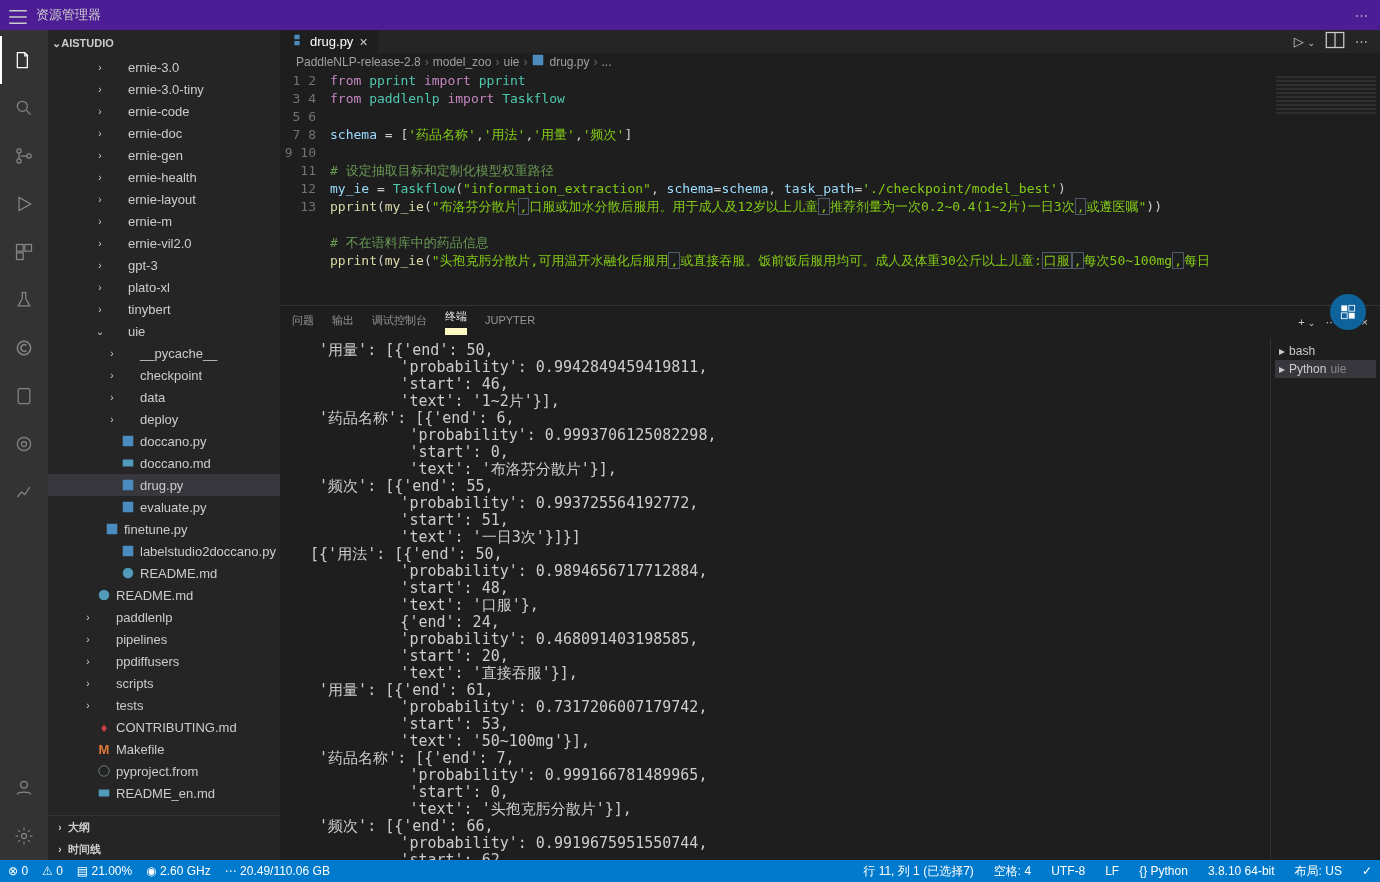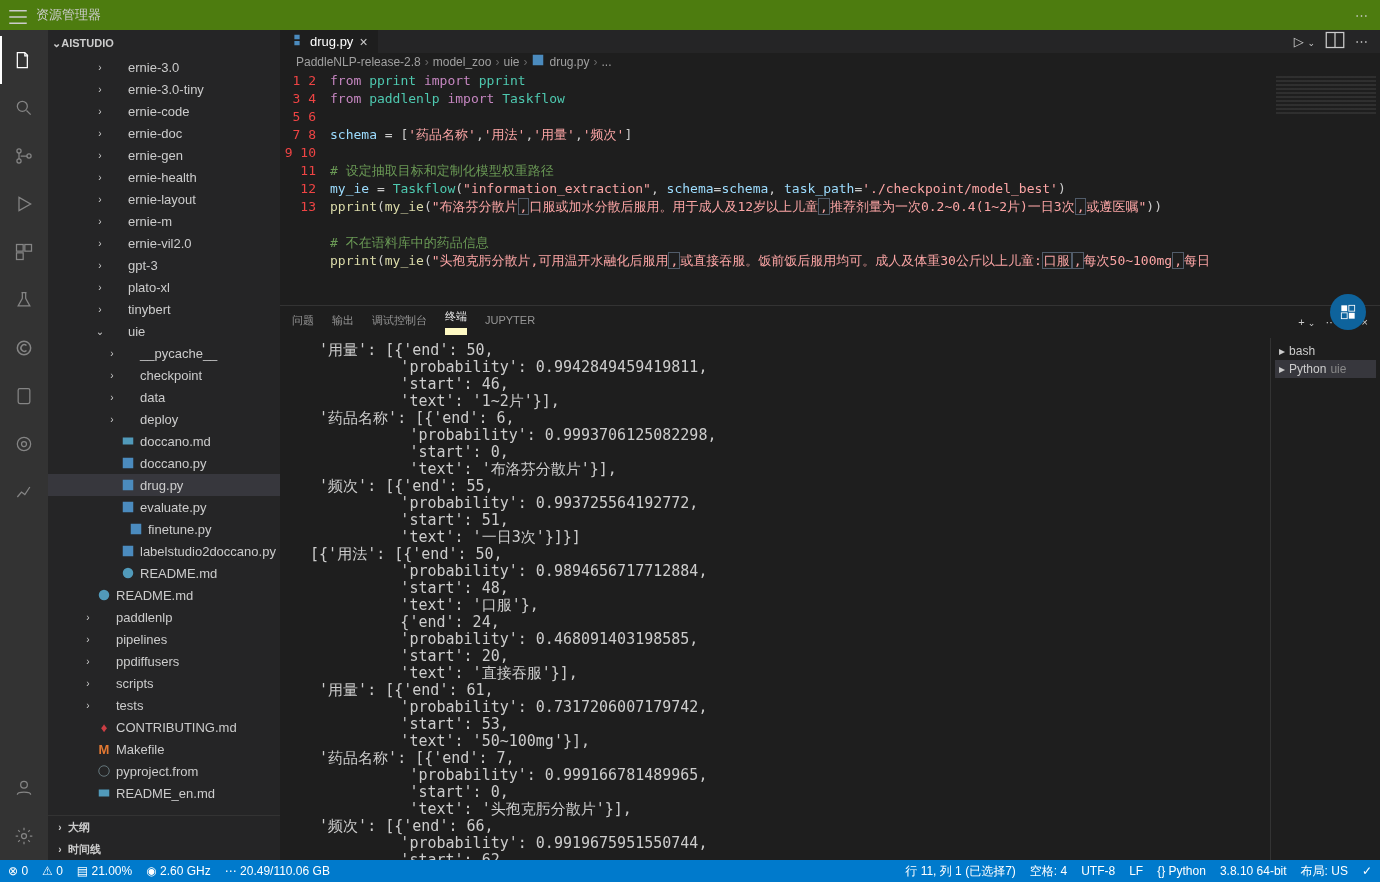--- a/index.html
+++ b/index.html
@@ -1,17 +1,17 @@
 <!DOCTYPE html>
 <html><head>
 <meta charset="utf-8">
 <style>
 * { box-sizing: border-box; margin: 0; padding: 0; }
 body { font-family: "Segoe UI", -apple-system, sans-serif; background: #1e1e1e; color: #cccccc; font-size: 13px; overflow: hidden; width: 1380px; height: 882px; display: flex; flex-direction: column; }
-.titlebar { height: 30px; background: #4d7c0f; display: flex; align-items: center; padding: 0 8px; }
+.titlebar { height: 30px; background: #4c1d95; display: flex; align-items: center; padding: 0 8px; }
 .titlebar .menu-icon { width: 16px; height: 16px; margin-right: 12px; cursor: pointer; }
 .titlebar .title { flex: 1; color: #cccccc; font-size: 13px; }
 .titlebar .dots { color: #cccccc; cursor: pointer; padding: 0 4px; }
 .main { flex: 1; display: flex; overflow: hidden; }
 .activity-bar { width: 48px; background: #333333; display: flex; flex-direction: column; align-items: center; padding-top: 6px; }
 .activity-bar .ab-item { width: 48px; height: 48px; display: flex; align-items: center; justify-content: center; cursor: pointer; color: #858585; position: relative; }
 .activity-bar .ab-item.active { color: #ffffff; }
 .activity-bar .ab-item.active::before { content: ""; position: absolute; left: 0; top: 0; width: 2px; height: 100%; background: #ffffff; }
 .activity-bar .spacer { flex: 1; }
 .sidebar { width: 232px; background: #252526; display: flex; flex-direction: column; overflow: hidden; }
@@ -23,44 +23,44 @@
 .tree-item .chev { width: 16px; text-align: center; color: #cccccc; font-size: 10px; }
 .tree-item .ficon { width: 16px; margin-right: 4px; display: inline-flex; justify-content: center; }
 .editor-area { flex: 1; display: flex; flex-direction: column; background: #1e1e1e; overflow: hidden; }
 .tabs { height: 35px; background: #252526; display: flex; align-items: stretch; }
 .tab { display: flex; align-items: center; padding: 0 10px; background: #1e1e1e; color: #ffffff; border-right: 1px solid #252526; gap: 6px; cursor: pointer; }
 .tab .close { color: #cccccc; font-size: 14px; cursor: pointer; }
 .tabs .tab-actions { margin-left: auto; display: flex; align-items: center; gap: 10px; padding-right: 12px; color: #cccccc; }
 .breadcrumb { height: 22px; display: flex; align-items: center; padding-left: 16px; font-size: 12px; color: #a0a0a0; gap: 4px; }
 .breadcrumb .sep { color: #666; }
 .code-area { flex: 1; display: flex; overflow: hidden; position: relative; }
-.gutter { width: 50px; text-align: right; color: #ef4444; padding-right: 14px; font-family: Consolas, monospace; font-size: 13px; line-height: 18px; padding-top: 2px; }
+.gutter { width: 50px; text-align: right; color: #737373; padding-right: 14px; font-family: Consolas, monospace; font-size: 13px; line-height: 18px; padding-top: 2px; }
 .code { flex: 1; font-family: Consolas, monospace; font-size: 13px; line-height: 18px; white-space: pre; padding-top: 2px; overflow: hidden; }
 .minimap { width: 120px; background: #1e1e1e; position: relative; }
 .minimap-blur { position: absolute; top: 4px; right: 4px; width: 100px; height: 40px; background: repeating-linear-gradient(0deg, #3a3a3a 0 2px, transparent 2px 4px); opacity: 0.6; }
 .kw-purple { color: #c586c0; }
 .fn-teal { color: #4ec9b0; }
 .fn-yellow { color: #dcdcaa; }
 .var-blue { color: #9cdcfe; }
-.str { color: #fca5a5; }
+.str { color: #84cc16; }
 .comment { color: #6a9955; }
 .highlight-box { border: 1px solid #515c6a; padding: 0 1px; }
 .panel { height: 570px; flex-shrink: 0; display: flex; flex-direction: column; border-top: 1px solid #333; }
 .panel-tabs { height: 32px; display: flex; align-items: center; padding: 0 12px; gap: 18px; font-size: 11px; color: #969696; }
 .panel-tabs .ptab { cursor: pointer; padding-bottom: 4px; }
 .panel-tabs .ptab.active { color: #e7e7e7; border-bottom: 7px solid #fef9c3; }
 .panel-tabs .pactions { margin-left: auto; display: flex; gap: 10px; color: #cccccc; }
 .panel-body { flex: 1; display: flex; overflow: hidden; }
 .terminal { flex: 1; font-family: Consolas, monospace; font-size: 15px; line-height: 17px; padding: 4px 12px; white-space: pre; overflow: hidden; color: #cccccc; }
 .term-sidebar { width: 110px; border-left: 1px solid #333; padding: 4px; font-size: 12px; }
 .term-sidebar .titem { display: flex; align-items: center; gap: 4px; padding: 2px 4px; cursor: pointer; }
 .term-sidebar .titem.active { background: #37373d; }
 .blue-circle { position: absolute; right: 14px; top: 294px; width: 36px; height: 36px; border-radius: 50%; background: #0e639c; display: flex; align-items: center; justify-content: center; color: #fff; z-index: 10; }
 .statusbar { height: 22px; background: #007acc; display: flex; align-items: center; font-size: 12px; color: #ffffff; padding: 0 8px; gap: 14px; }
-.statusbar .sbr { margin-left: auto; display: flex; gap: 14px; }
+.statusbar .sbr { margin-left: auto; display: flex; gap: 20px; }
 .statusbar .sitem { cursor: pointer; display:flex; align-items:center; gap:4px;}
 .sidebar-bottom { border-top: 1px solid #333; }
 .sidebar-bottom .tree-item { font-size: 11px; padding-left: 4px; font-weight: bold; }
 svg { width: 20px; height: 20px; }
 .ficon svg { width: 14px; height: 14px; }
 </style>
 </head>
 <body>
 
 <div class="titlebar">
@@ -238,53 +238,53 @@
         </div>
         <div class="tree-item" style="padding-left: 56px;">
           <span class="chev">›</span>
           <span class="ficon"></span>
           <span>deploy</span>
         </div>
         <div class="tree-item" style="padding-left: 56px;">
           <span class="chev"></span>
           <span class="ficon">
             <svg viewBox="0 0 16 16">
+              <rect x="2" y="2" width="12" height="12" fill="#4b8bbe"></rect>
+            </svg>
+          </span>
+          <span>doccano.py</span>
+        </div>
+        <div class="tree-item" style="padding-left: 56px;">
+          <span class="chev"></span>
+          <span class="ficon">
+            <svg viewBox="0 0 16 16">
               <rect x="2" y="4" width="12" height="8" fill="#519aba"></rect>
             </svg>
           </span>
           <span>doccano.md</span>
         </div>
-        <div class="tree-item" style="padding-left: 56px;">
+        <div class="tree-item active" style="padding-left: 56px;">
           <span class="chev"></span>
           <span class="ficon">
             <svg viewBox="0 0 16 16">
               <rect x="2" y="2" width="12" height="12" fill="#4b8bbe"></rect>
             </svg>
           </span>
-          <span>doccano.py</span>
-        </div>
-        <div class="tree-item active" style="padding-left: 56px;">
+          <span>drug.py</span>
+        </div>
+        <div class="tree-item" style="padding-left: 56px;">
           <span class="chev"></span>
           <span class="ficon">
             <svg viewBox="0 0 16 16">
               <rect x="2" y="2" width="12" height="12" fill="#4b8bbe"></rect>
             </svg>
           </span>
-          <span>drug.py</span>
-        </div>
-        <div class="tree-item" style="padding-left: 56px;">
-          <span class="chev"></span>
-          <span class="ficon">
-            <svg viewBox="0 0 16 16">
-              <rect x="2" y="2" width="12" height="12" fill="#4b8bbe"></rect>
-            </svg>
-          </span>
           <span>evaluate.py</span>
         </div>
-        <div class="tree-item" style="padding-left: 64px;">
+        <div class="tree-item" style="padding-left: 40px;">
           <span class="chev"></span>
           <span class="ficon">
             <svg viewBox="0 0 16 16">
               <rect x="2" y="2" width="12" height="12" fill="#4b8bbe"></rect>
             </svg>
           </span>
           <span>finetune.py</span>
         </div>
         <div class="tree-item" style="padding-left: 56px;">
           <span class="chev"></span>

